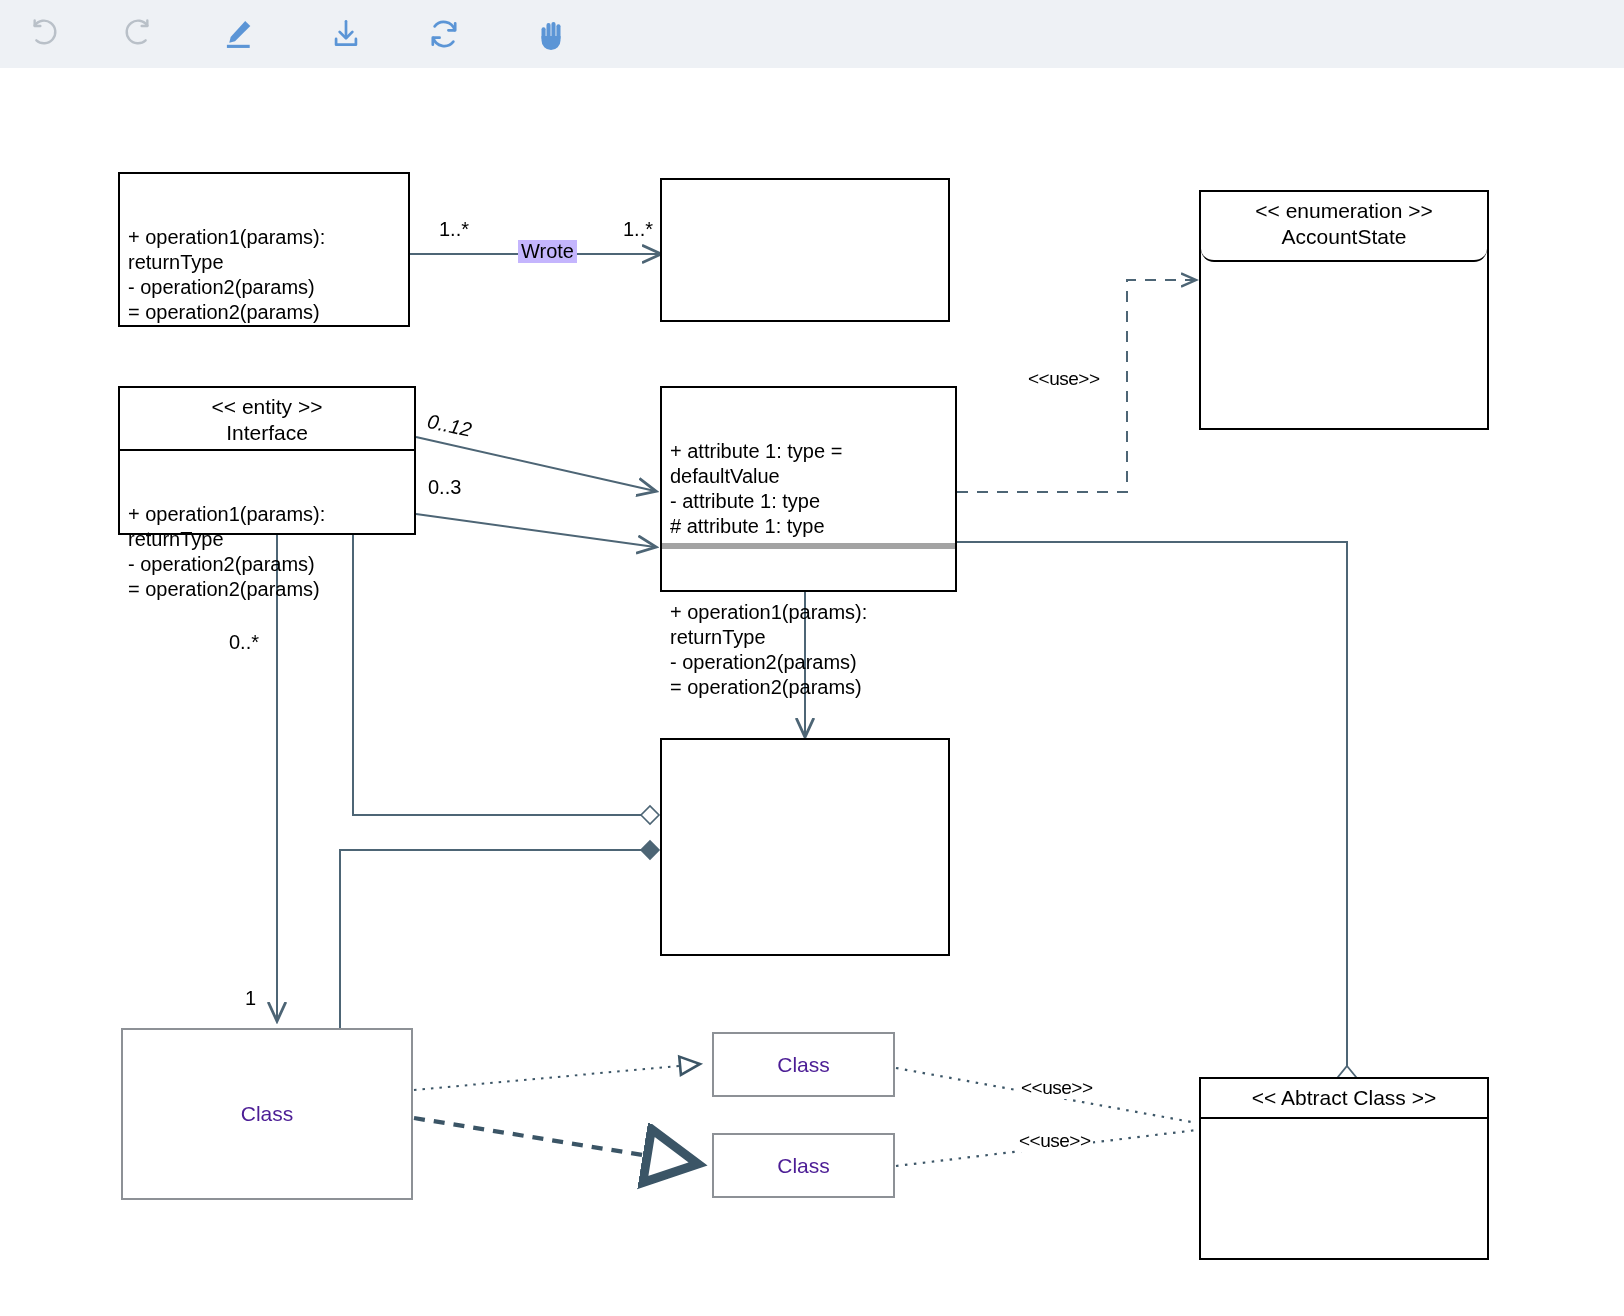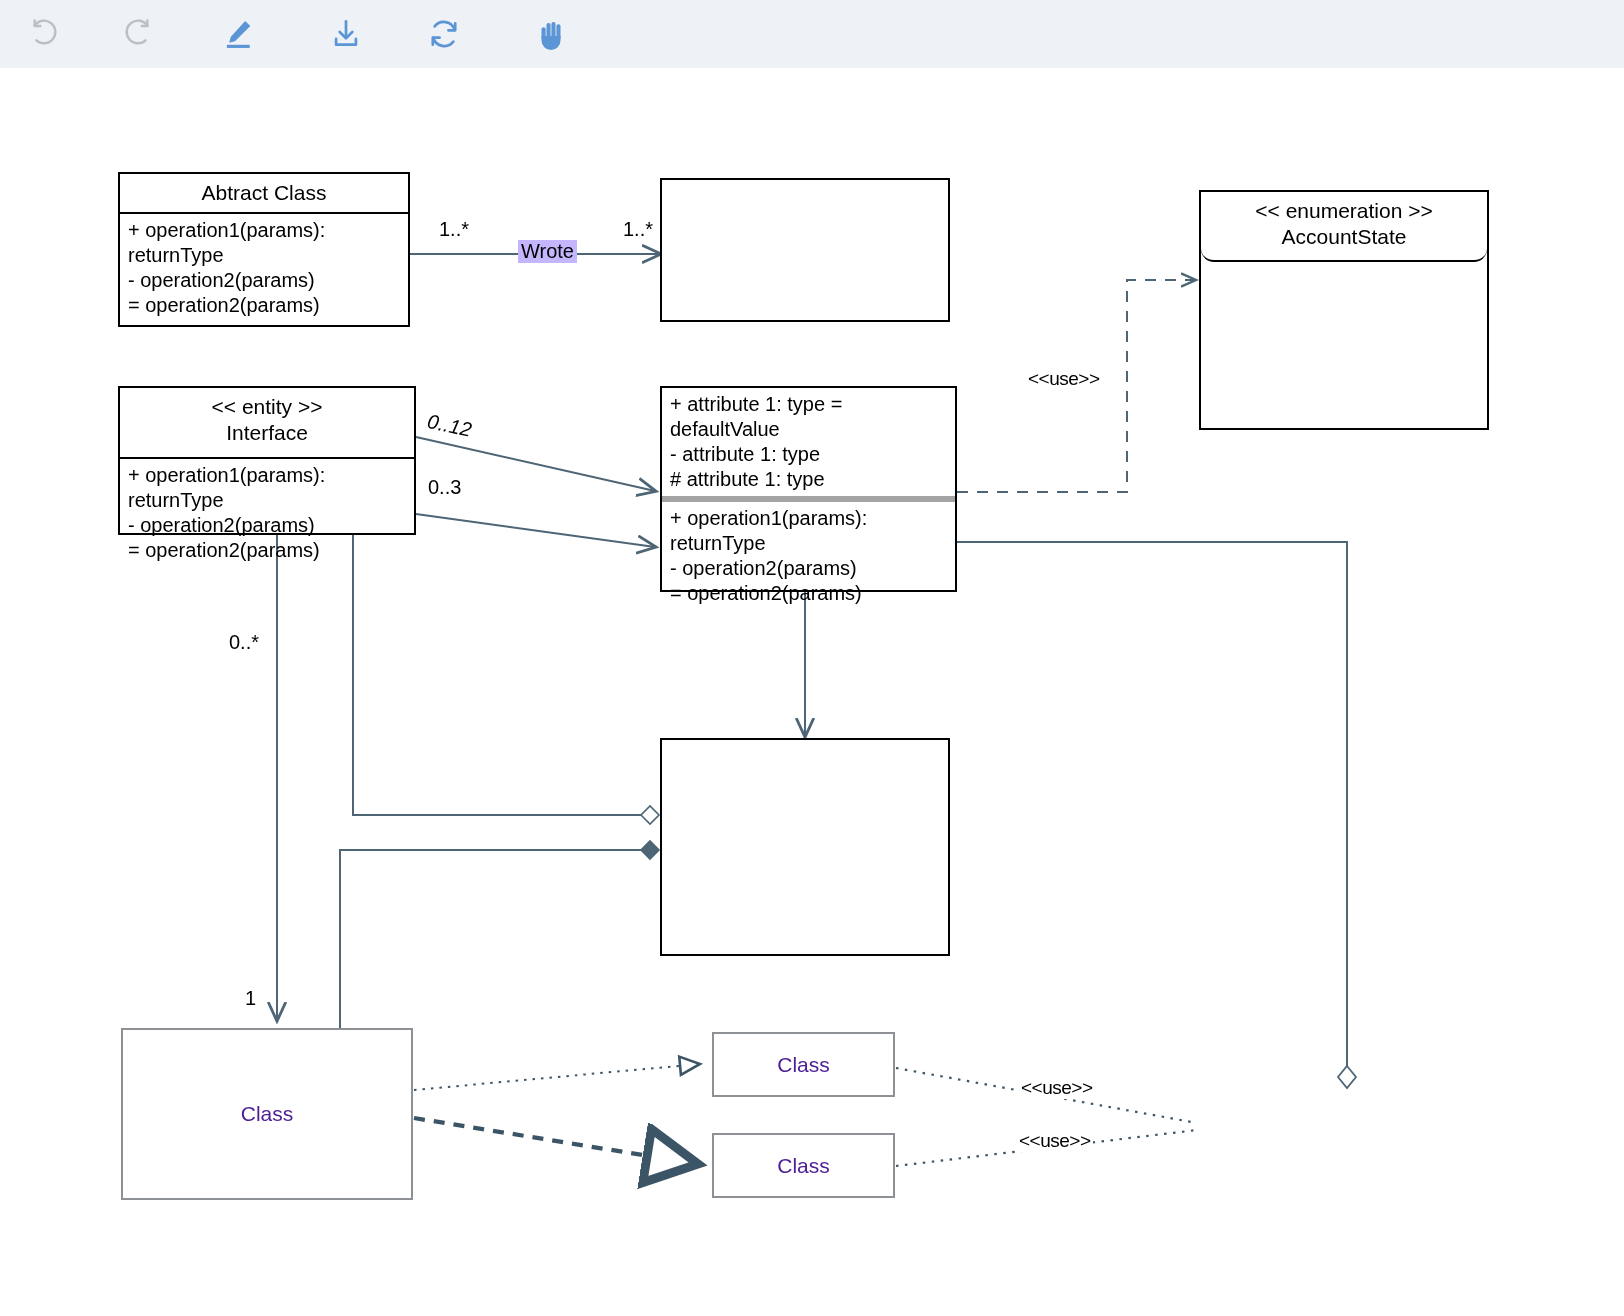--- a/index.html
+++ b/index.html
@@ -14,21 +14,21 @@
   #canvas{position:absolute;left:0;top:68px;width:1624px;height:1248px;background:#ffffff;}
   svg#wires{position:absolute;left:0;top:0;width:1624px;height:1248px;pointer-events:none;}
 
   .ubox{position:absolute;background:#ffffff;box-sizing:border-box;}
   .ubox.black{border:2px solid #000000;}
   .ubox.grey{border:2px solid #8d9196;}
   .uhdr{box-sizing:border-box;width:100%;text-align:center;font-size:21px;color:#000;
         line-height:26px;padding:6px 4px 6px 4px;}
   .uhdr.sep{border-bottom:2px solid #000;}
   .ucmp{box-sizing:border-box;width:100%;font-size:20px;color:#000;line-height:25px;
-        padding:4px 6px 4px 8px;word-wrap:break-word;overflow-wrap:anywhere;}
+        padding:4px 6px 4px 8px;word-wrap:break-word;overflow-wrap:anywhere;margin-top:47px;}
   .ucmp.sep{border-bottom:6px solid #a3a3a3;}
   .ucenter{display:flex;align-items:center;justify-content:center;width:100%;height:100%;
            font-size:21px;color:#4c1d95;text-align:center;}
 
   .elabel{position:absolute;font-size:20px;color:#000;white-space:nowrap;}
   .elabel.ital{font-style:italic;}
   .elabel.st{font-size:19px;letter-spacing:-0.5px;}
 </style>
 </head>
 <body>
@@ -167,42 +167,41 @@
     <g>
       <path d="M896,1000 L1197,1055" fill="none" stroke="#3b5566" stroke-width="2.2" stroke-dasharray="2.5 6.5"></path>
     </g>
 
     <g>
       <path d="M896,1098 L1197,1062" fill="none" stroke="#3b5566" stroke-width="2.2" stroke-dasharray="2.5 6.5"></path>
     </g>
   </svg>
 
   <div class="ubox black" style="left:118px;top:104px;width:292px;height:155px;">
-    <div class="uhdr sep">Abtract Class</div>
     <div class="ucmp">
       <div>+ operation1(params): returnType</div>
       <div>- operation2(params)</div>
       <div>= operation2(params)</div>
     </div>
   </div>
 
   <div class="ubox black" style="left:660px;top:110px;width:290px;height:144px;">
     <div class="ucmp" style="height:100px;"></div>
   </div>
 
   <div class="ubox black" style="left:1199px;top:122px;width:290px;height:240px;">
     <div class="uhdr sep" style="padding-bottom:10px;border-radius:13px;">
       <div>&lt;&lt; enumeration &gt;&gt;</div>
       <div>AccountState</div>
     </div>
     <div class="ucmp" style="height:170px;"></div>
   </div>
 
   <div class="ubox black" style="left:118px;top:318px;width:298px;height:149px;">
-    <div class="uhdr sep" style="padding-bottom:11px;">
+    <div class="uhdr sep" style="padding-bottom:3px;">
       <div>&lt;&lt; entity &gt;&gt;</div>
       <div>Interface</div>
     </div>
     <div class="ucmp">
       <div>+ operation1(params): returnType</div>
       <div>- operation2(params)</div>
       <div>= operation2(params)</div>
     </div>
   </div>
 
@@ -228,20 +227,24 @@
   </div>
 
   <div class="ubox grey" style="left:712px;top:964px;width:183px;height:65px;">
     <div class="ucenter">Class</div>
   </div>
 
   <div class="ubox grey" style="left:712px;top:1065px;width:183px;height:65px;">
     <div class="ucenter">Class</div>
   </div>
 
+  <div class="ubox black" style="left:1199px;top:1009px;width:290px;height:183px;">
+    <div class="uhdr sep">&lt;&lt; Abtract Class &gt;&gt;</div>
+    <div class="ucmp" style="height:135px;"></div>
+  </div>
 
   <div class="elabel" style="left:439px;top:150px;">1..*</div>
   <div class="elabel" style="left:623px;top:150px;">1..*</div>
   <div class="elabel" style="left:518px;top:172px;background:#c4b5fd;padding:0 3px;">Wrote</div>
 
   <div class="elabel ital" style="left:430px;top:342px;transform:rotate(12deg);transform-origin:left top;">0..12</div>
   <div class="elabel" style="left:428px;top:408px;">0..3</div>
 
   <div class="elabel" style="left:229px;top:563px;">0..*</div>
   <div class="elabel" style="left:245px;top:919px;">1</div>

